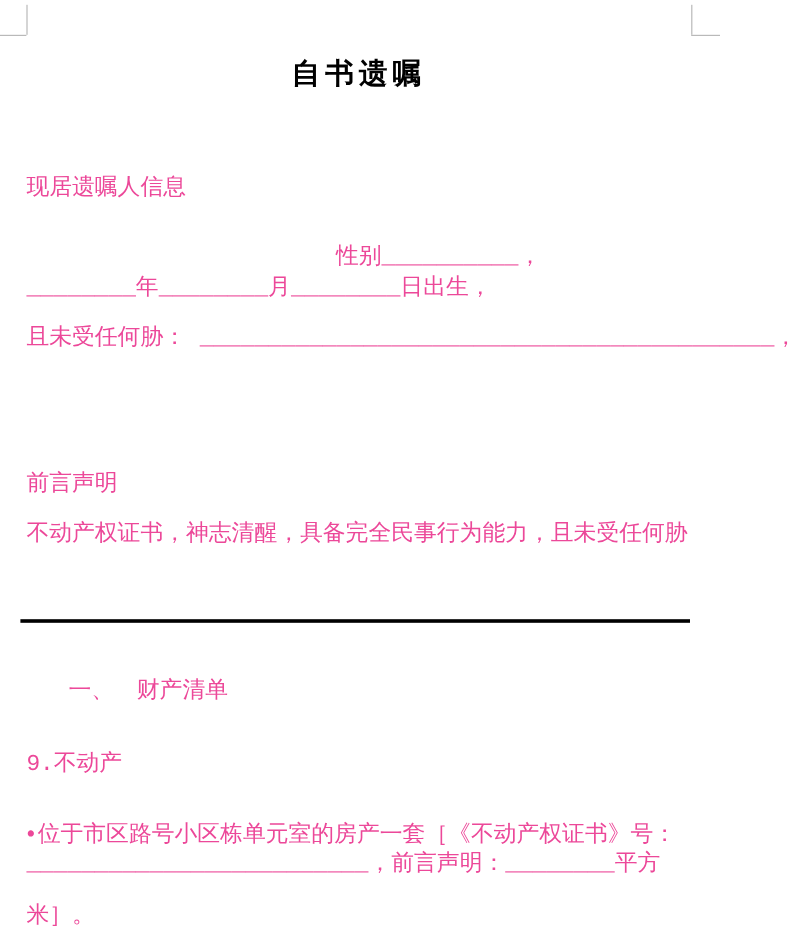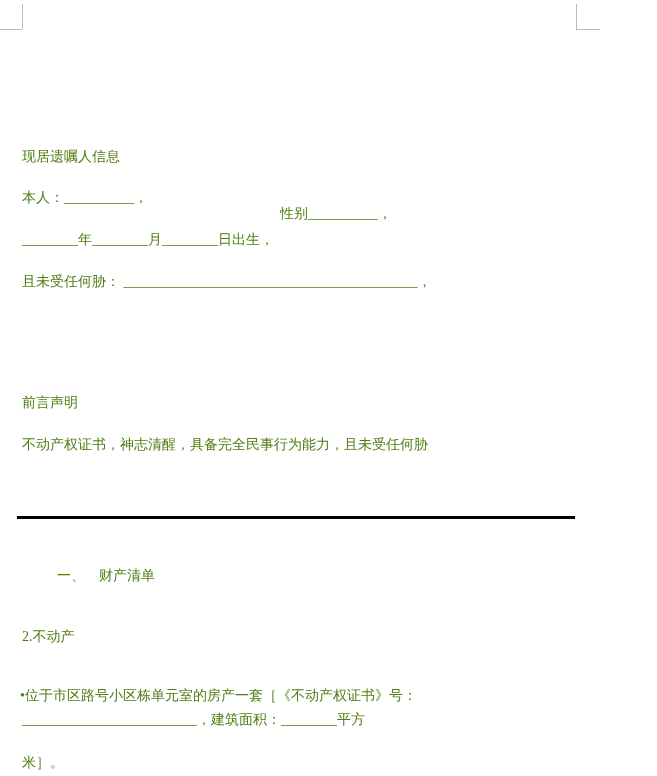--- a/index.html
+++ b/index.html
@@ -12,24 +12,25 @@
     width: 657px;
     height: 776px;
     background: #ffffff;
     overflow: hidden;
     font-family: "Liberation Serif", "DejaVu Serif", serif;
     color: #333333;
   }
   .line {
     position: absolute;
     left: 22px;
-    font-size: 14px;
+    font-size: 19px;
     line-height: 24px;
     white-space: nowrap;
-    color: #4d7c0f;
+    color: #ec4899;
+    font-family: Liberation Mono, monospace;
   }
   .doc-title {
     position: absolute;
     left: 22px;
     top: 45px;
     width: 554px;
     text-align: center;
     font-size: 24px;
     font-weight: bold;
     letter-spacing: 4px;
@@ -62,35 +63,35 @@
 </head>
 <body>
 
 <div class="page">
 
   <div class="mark tl-v"></div>
   <div class="mark tl-h"></div>
   <div class="mark tr-v"></div>
   <div class="mark tr-h"></div>
 
+  <div class="doc-title">自书遗嘱</div>
 
   <div class="line" style="top:145px">现居遗嘱人信息</div>
 
   <div class="line" style="top:186px">
-    <span>本人：__________，</span>
     <span class="gender-part">性别__________，</span>
   </div>
 
   <div class="line" style="top:228px">________年________月________日出生，</div>
   <div class="line" style="top:270px">且未受任何胁： __________________________________________，</div>
 
   <div class="line" style="top:391px">前言声明</div>
   <div class="line" style="top:433px">不动产权证书，神志清醒，具备完全民事行为能力，且未受任何胁</div>
 
   <div class="divider"></div>
 
   <div class="line" style="top:564px; left:57px">一、　财产清单</div>
-  <div class="line" style="top:625px">2.不动产</div>
+  <div class="line" style="top:625px">9.不动产</div>
   <div class="line" style="top:684px; left:20px">•位于市区路号小区栋单元室的房产一套［《不动产权证书》号：</div>
-  <div class="line" style="top:708px">_________________________，建筑面积：________平方</div>
+  <div class="line" style="top:708px">_________________________，前言声明：________平方</div>
   <div class="line" style="top:751px">米］。</div>
 
 </div>
 
 </body></html>

